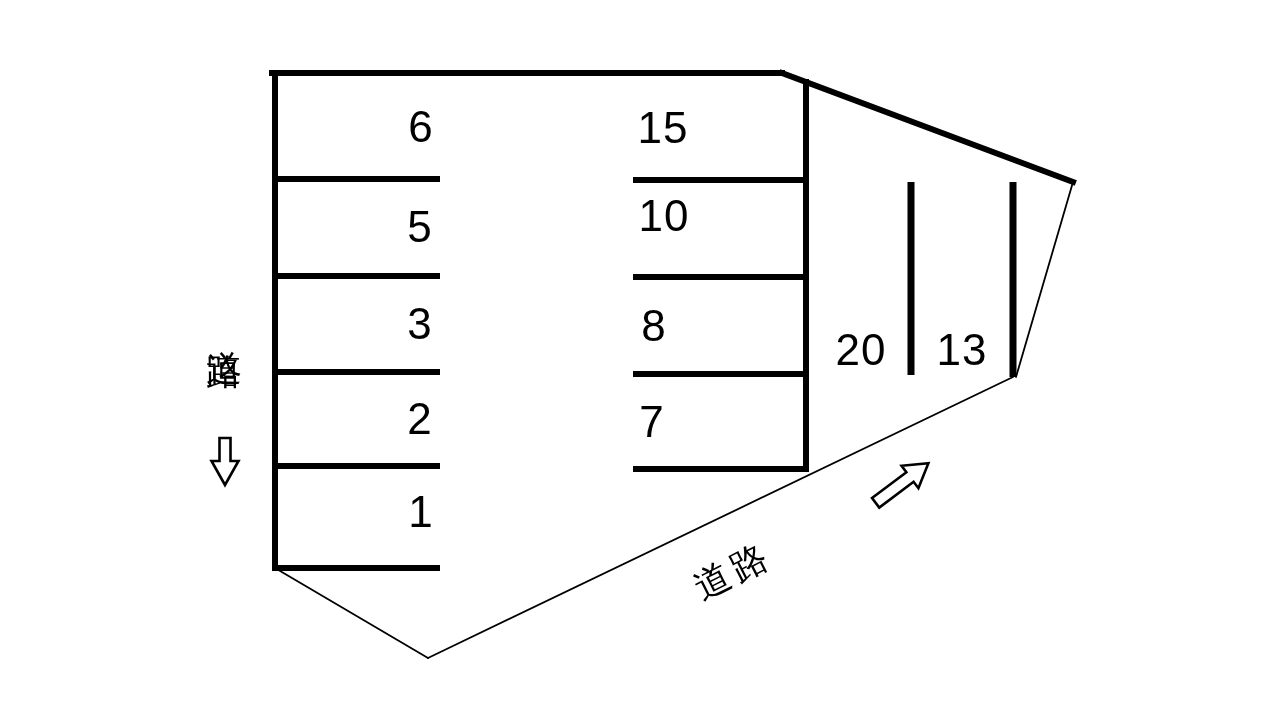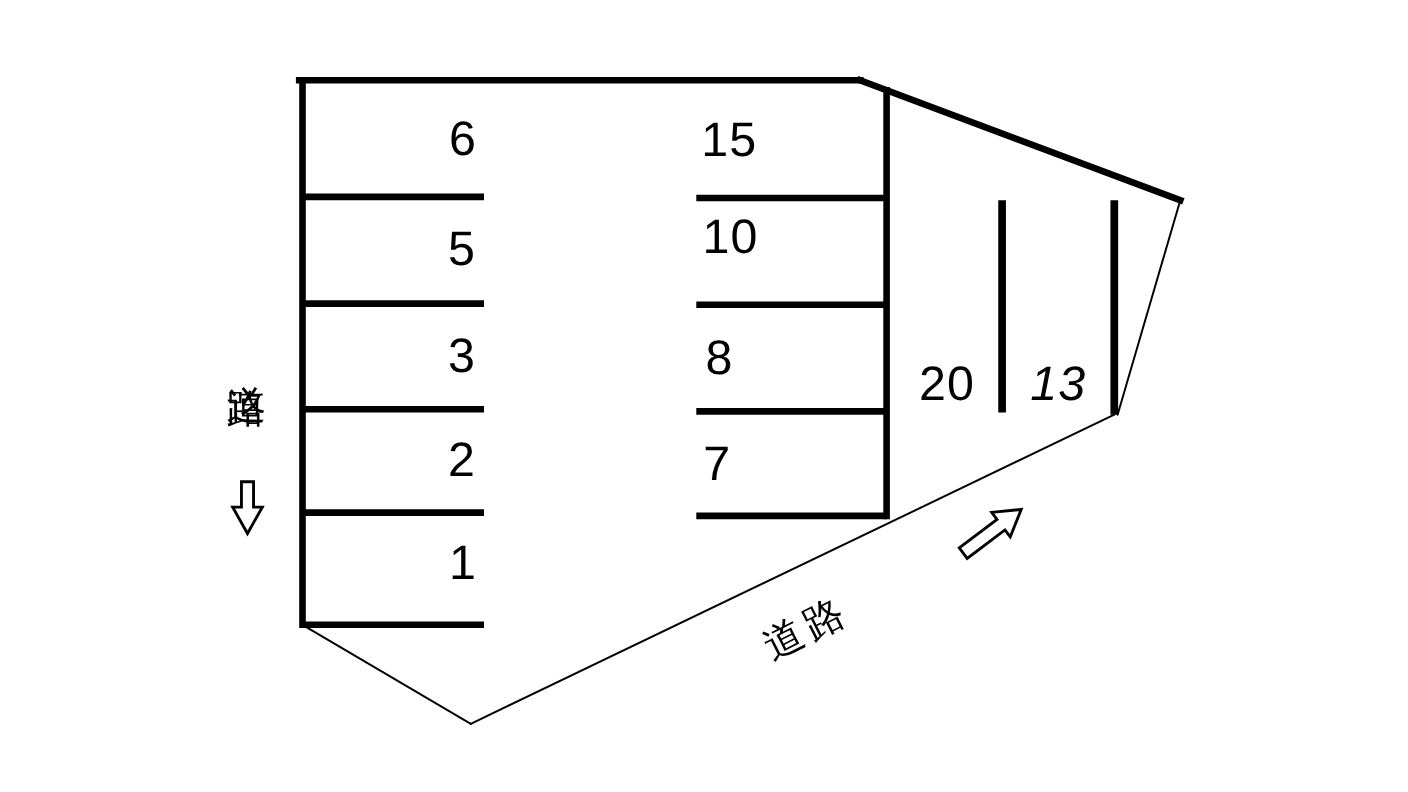--- a/index.html
+++ b/index.html
@@ -100,18 +100,18 @@
   <div class="space-label" style="left:420px; top:324px;">3</div>
   <div class="space-label" style="left:420px; top:419px;">2</div>
   <div class="space-label" style="left:421px; top:512px;">1</div>
 
   <div class="space-label" style="left:663px; top:128px;">15</div>
   <div class="space-label" style="left:664px; top:216px;">10</div>
   <div class="space-label" style="left:654px; top:326px;">8</div>
   <div class="space-label" style="left:652px; top:422px;">7</div>
 
   <div class="space-label" style="left:861px; top:350px;">20</div>
-  <div class="space-label" style="left:962px; top:350px;font-style:italic;">13</div>
+  <div class="space-label" style="left:962px; top:350px;">13</div>
 
   <div class="road-label-left" style="left:224px; top:326px;">道路</div>
   <div class="road-label-bottom" style="left:733px; top:571px;">道路</div>
 
 </div>
 
 </body></html>

